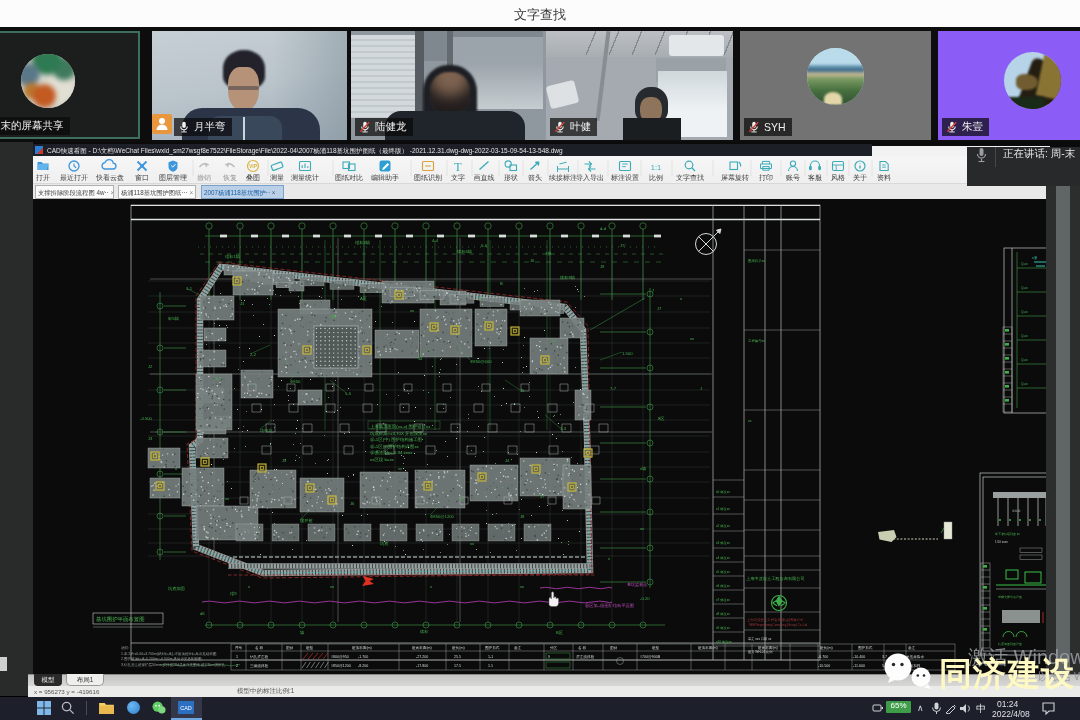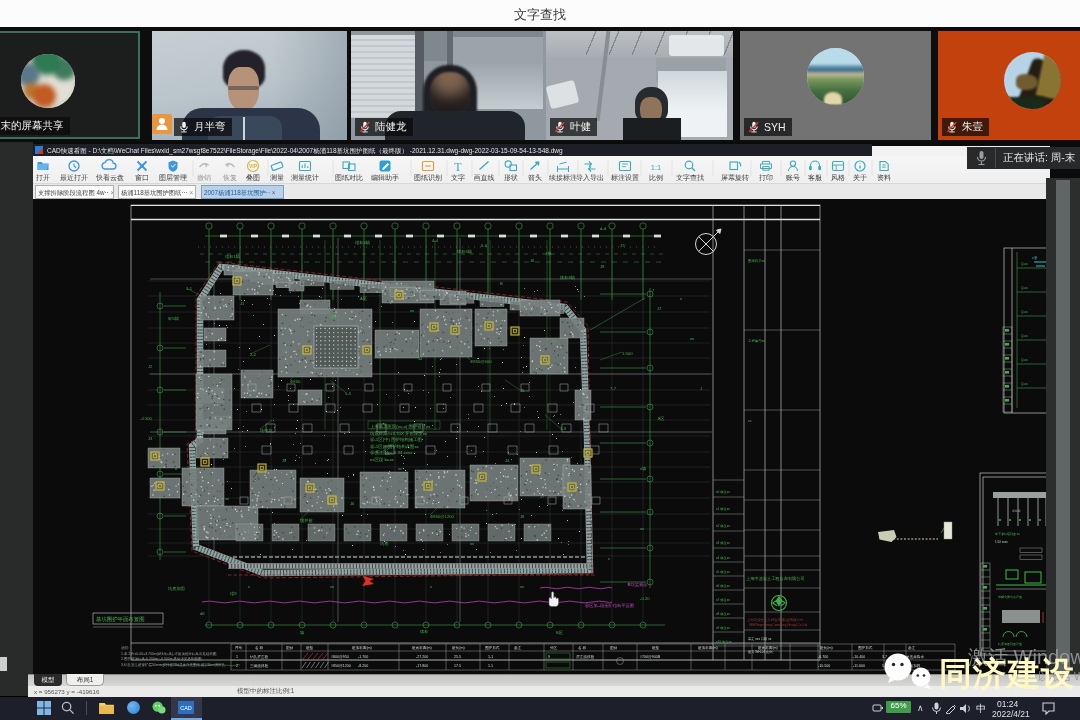--- a/index.html
+++ b/index.html
@@ -71,21 +71,21 @@
       <div class="abs" style="left:17px;top:44px;width:18px;height:13px;border-radius:50% 50% 0 0;background:#e3d6a8;filter:blur(0.8px)"></div>
     </div>
     <div class="chip" style="left:4px;bottom:4px"><svg width="14" height="14" viewBox="0 0 15 15">
         <rect x="5.6" y="2" width="3.8" height="6.5" rx="1.9" fill="#f0f0f0"></rect>
         <path d="M4,7 a3.5,3.5 0 0 0 7,0" fill="none" stroke="#f0f0f0" stroke-width="1.1"></path>
         <line x1="7.5" y1="10.8" x2="7.5" y2="12.6" stroke="#f0f0f0" stroke-width="1.1"></line>
         <line x1="4.6" y1="12.8" x2="10.4" y2="12.8" stroke="#f0f0f0" stroke-width="1"></line>
         <line x1="2.5" y1="12.5" x2="12" y2="2.5" stroke="#d04038" stroke-width="1.6"></line>
       </svg>SYH</div>
   </div>
-<div class="abs" style="left:938px;top:31px;width:142px;height:109px;background:#c2410c;overflow:hidden">
+<div class="abs" style="left:938px;top:31px;width:142px;height:109px;background:#8b5cf6;overflow:hidden">
     <div class="abs" style="left:66px;top:21px;width:57px;height:57px;border-radius:50%;background:#b7d3e8;overflow:hidden">
       <div class="abs" style="left:20px;top:10px;width:40px;height:50px;background:#241e12;transform:rotate(20deg);border-radius:6px 2px 0 0;filter:blur(0.8px)"></div>
       <div class="abs" style="left:36px;top:2px;width:24px;height:44px;background:#8a7434;transform:rotate(12deg);filter:blur(0.8px)"></div>
       <div class="abs" style="left:12px;top:22px;width:22px;height:16px;background:#705c30;border-radius:40% 60% 50% 40%;filter:blur(0.8px)"></div>
       <div class="abs" style="left:-2px;top:45px;width:42px;height:14px;background:#1a2a18;filter:blur(1px)"></div>
     </div>
     <div class="chip" style="left:4px;bottom:4px"><svg width="14" height="14" viewBox="0 0 15 15">
         <rect x="5.6" y="2" width="3.8" height="6.5" rx="1.9" fill="#f0f0f0"></rect>
         <path d="M4,7 a3.5,3.5 0 0 0 7,0" fill="none" stroke="#f0f0f0" stroke-width="1.1"></path>
         <line x1="7.5" y1="10.8" x2="7.5" y2="12.6" stroke="#f0f0f0" stroke-width="1.1"></line>
@@ -2949,21 +2949,21 @@
     </g>
   </svg>
 <div class="abs" style="left:1046px;top:178px;width:34px;height:496px;background:#2c2d2d"></div>
 <div class="abs" style="left:1056px;top:180px;width:14px;height:494px;background:#606666"></div>
 <div class="abs" style="left:28px;top:674px;width:1052px;height:12px;background:linear-gradient(180deg,#c4c4c2,#d8d8d6);border-top:1px solid #8a8a8a"></div>
 <div class="abs" style="left:34px;top:674px;width:28px;height:12px;background:#2a2a2a;color:#eee;font-size:6.5px;text-align:center;padding-top:2px;border-radius:0 0 4px 4px">模型</div>
 <div class="abs" style="left:66px;top:674px;width:38px;height:12px;background:#efefed;border:1px solid #9a9a9a;border-top:none;font-size:6.5px;color:#333;text-align:center;padding-top:2px;border-radius:0 0 5px 5px">布局1</div>
 <div class="abs" style="left:28px;top:686px;width:1052px;height:11px;background:#ebebe9"></div>
 <div class="abs" style="left:34px;top:688px;font-size:6.2px;color:#555">x = 956273  y = -419616</div>
 <div class="abs" style="left:237px;top:687px;font-size:6.5px;color:#555">模型中的标注比例:1</div>
-<div class="abs" style="left:967px;top:147px;width:113px;height:22px;background:#27292b;display:flex;align-items:center">
+<div class="abs" style="left:967px;top:147px;width:113px;height:39px;background:#27292b;display:flex;">
     <svg width="13" height="17" viewBox="0 0 13 17" style="margin-left:8px">
       <rect x="4.5" y="1" width="4" height="8" rx="2" fill="#9a9da0"></rect>
       <path d="M2.5,7 a4,4 0 0 0 8,0" fill="none" stroke="#9a9da0" stroke-width="1.2"></path>
       <line x1="6.5" y1="11.5" x2="6.5" y2="14" stroke="#9a9da0" stroke-width="1.2"></line>
       <line x1="3.5" y1="14.5" x2="9.5" y2="14.5" stroke="#9a9da0" stroke-width="1.1"></line>
     </svg>
     <div style="width:1px;height:20px;background:#46484a;margin:0 7px"></div>
     <div style="font-size:10.5px;color:#e8e8e8;white-space:nowrap">正在讲话: 周-末</div>
   </div>
 <div class="abs" style="left:0;top:697px;width:1080px;height:23px;background:#1d1f2b"></div>
@@ -3004,21 +3004,21 @@
   </svg>
 <svg class="abs" style="left:945px;top:703px" width="12" height="11" viewBox="0 0 12 11">
     <path d="M1,10 L8,3 l2,2 L4,11 z M9,2 l1.5,1.5" stroke="#cfd2d6" stroke-width="1" fill="none"></path>
   </svg>
 <svg class="abs" style="left:959px;top:703px" width="12" height="11" viewBox="0 0 12 11">
     <path d="M1,4 h3 l3,-3 v9 l-3,-3 h-3 z" fill="#cfd2d6"></path>
     <path d="M9,2.5 a4,4 0 0 1 0,6" fill="none" stroke="#cfd2d6" stroke-width="1"></path>
   </svg>
 <div class="abs" style="left:976px;top:702px;font-size:10px;color:#e4e6e8">中</div>
 <div class="abs" style="left:997px;top:699px;font-size:8.5px;color:#dfe1e4">01:24</div>
-<div class="abs" style="left:992px;top:709px;font-size:8.5px;color:#dfe1e4">2022/4/21</div>
+<div class="abs" style="left:992px;top:709px;font-size:8.5px;color:#dfe1e4">2022/4/08</div>
 <svg class="abs" style="left:1042px;top:702px" width="13" height="13" viewBox="0 0 13 13">
     <path d="M1,1 h11 v8 h-5 l-3,3 v-3 h-3 z" fill="none" stroke="#cfd2d6" stroke-width="1.1"></path>
   </svg>
 <div class="abs" style="left:968px;top:644px;font-size:20px;color:#9a9ea2;opacity:0.85;white-space:nowrap">激活 Windows</div>
 <div class="abs" style="left:1038px;top:669px;font-size:11px;color:#8e9296;opacity:0.8;white-space:nowrap">以激活 Windows。</div>
 <svg class="abs" style="left:882px;top:650px" width="56" height="44" viewBox="0 0 56 44">
     <circle cx="16" cy="17" r="13.5" fill="#fdfdfd"></circle>
     <path d="M8,27 l-2,6 l7,-3 z" fill="#fdfdfd"></path>
     <circle cx="11.5" cy="14.5" r="1.7" fill="#23272b"></circle>
     <circle cx="20" cy="14.5" r="1.7" fill="#23272b"></circle>

